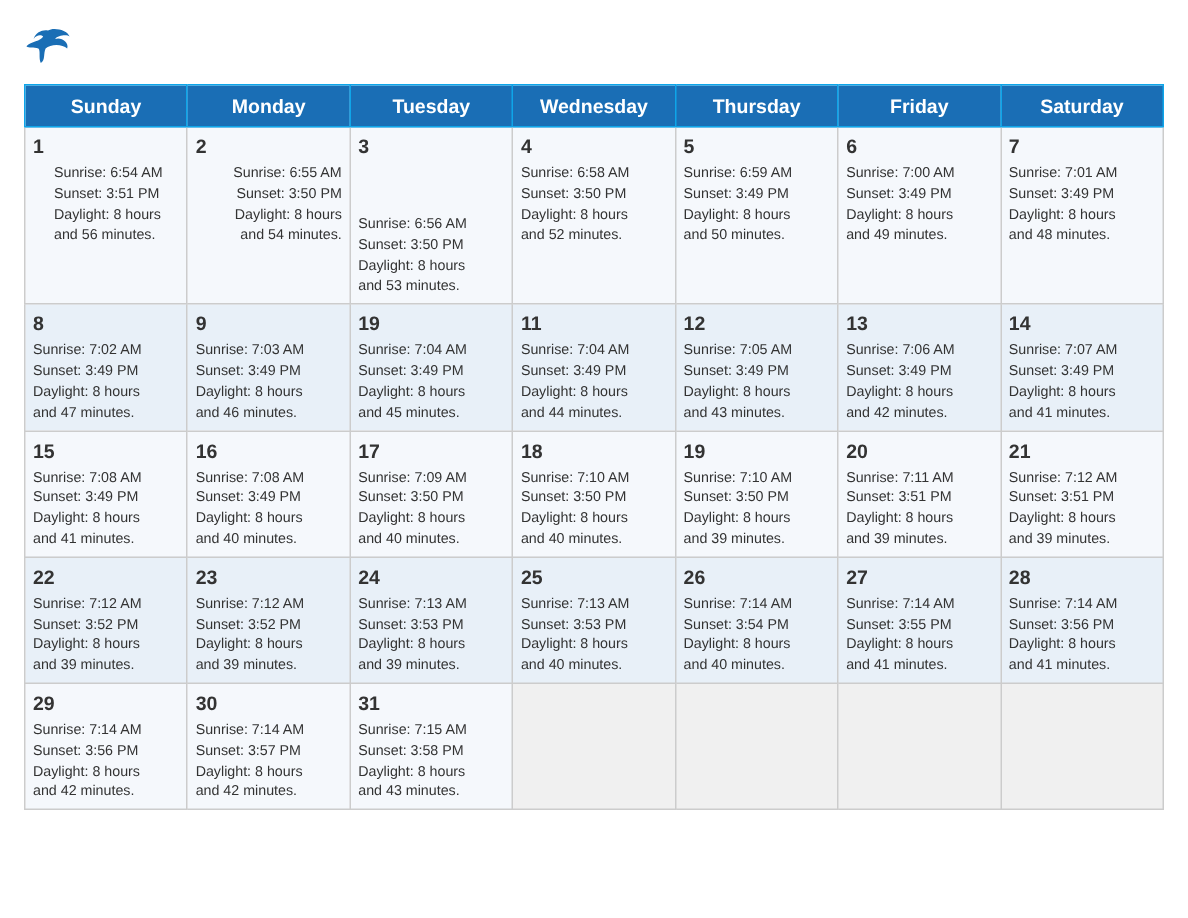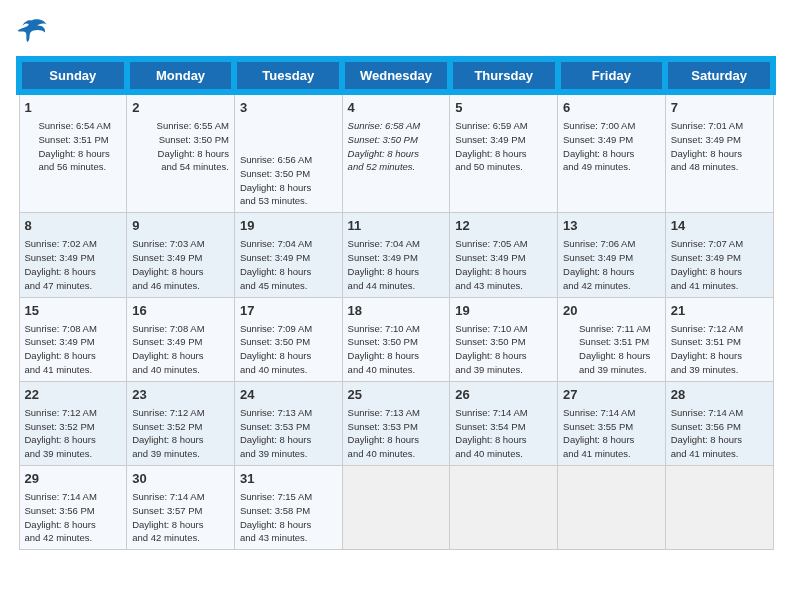--- a/index.html
+++ b/index.html
@@ -49,21 +49,21 @@
       border-collapse: collapse;
       font-size: 10.5px;
     }
     thead tr th {
       background: #1a6eb5;
       color: #fff;
       font-size: 13px;
       font-weight: bold;
       text-align: center;
       padding: 6px 4px;
-      border: 6px solid #0ea5e9;
+      border: 1px solid #0ea5e9;
     }
     tbody tr td {
       vertical-align: top;
       border: 1px solid #ccc;
       padding: 4px 5px;
       min-height: 80px;
       width: 14.28%;
       color: #333;
       line-height: 1.4;
     }
@@ -137,21 +137,21 @@
         </td>
         <td>
           <span class="day-num">3</span>
           <div class="day-info" style="white-space: pre-line; margin-top: 36px;">Sunrise: 6:56 AM
 Sunset: 3:50 PM
 Daylight: 8 hours
 and 53 minutes.</div>
         </td>
         <td>
           <span class="day-num">4</span>
-          <div class="day-info" style="white-space: pre-line; font-style: italic;">Sunrise: 6:58 AM
+          <div class="day-info" style="white-space: pre-line;">Sunrise: 6:58 AM
 Sunset: 3:50 PM
 Daylight: 8 hours
 and 52 minutes.</div>
         </td>
         <td>
           <span class="day-num">5</span>
           <div class="day-info" style="white-space: pre-line;">Sunrise: 6:59 AM
 Sunset: 3:49 PM
 Daylight: 8 hours
 and 50 minutes.</div>
@@ -253,21 +253,21 @@
         </td>
         <td>
           <span class="day-num">19</span>
           <div class="day-info" style="white-space: pre-line;">Sunrise: 7:10 AM
 Sunset: 3:50 PM
 Daylight: 8 hours
 and 39 minutes.</div>
         </td>
         <td>
           <span class="day-num">20</span>
-          <div class="day-info" style="white-space: pre-line; margin-left: 16px;">Sunrise: 7:11 AM
+          <div class="day-info" style="white-space: pre-line;">Sunrise: 7:11 AM
 Sunset: 3:51 PM
 Daylight: 8 hours
 and 39 minutes.</div>
         </td>
         <td>
           <span class="day-num">21</span>
           <div class="day-info" style="white-space: pre-line;">Sunrise: 7:12 AM
 Sunset: 3:51 PM
 Daylight: 8 hours
 and 39 minutes.</div>

